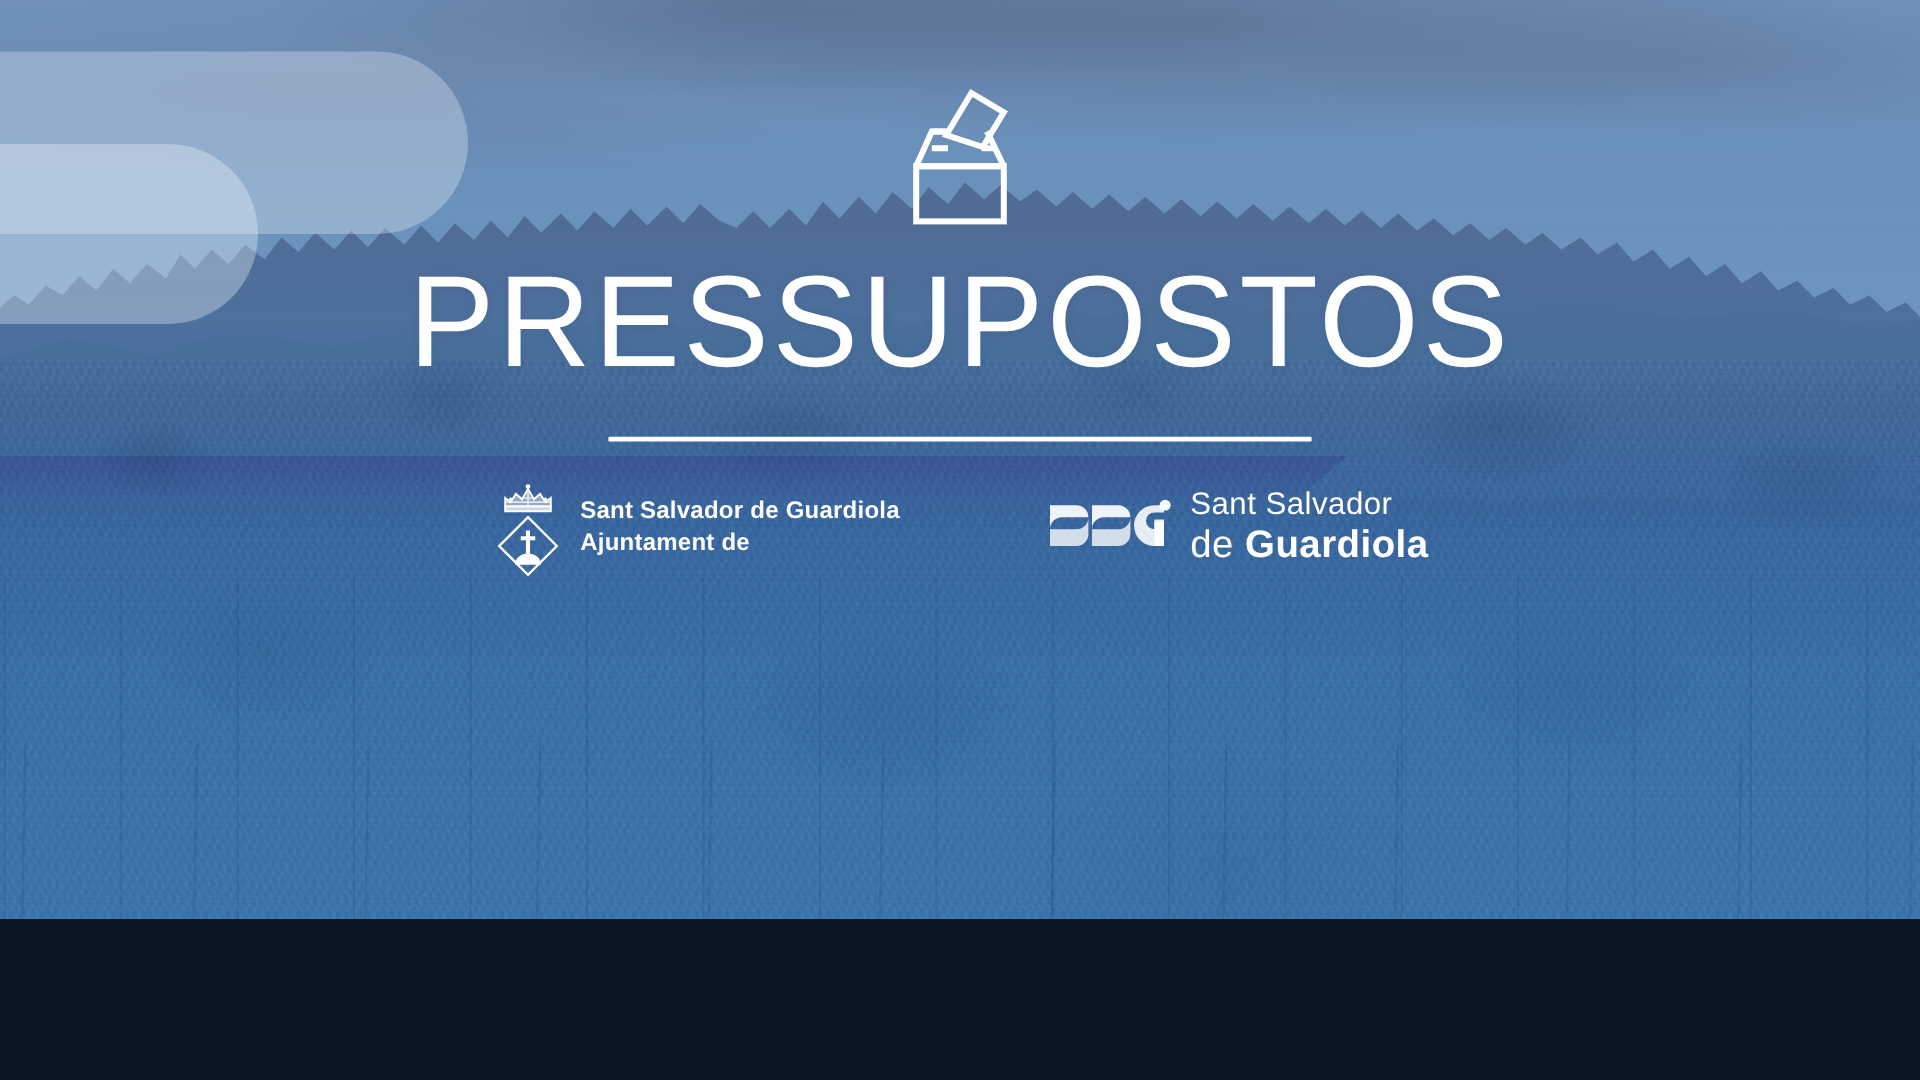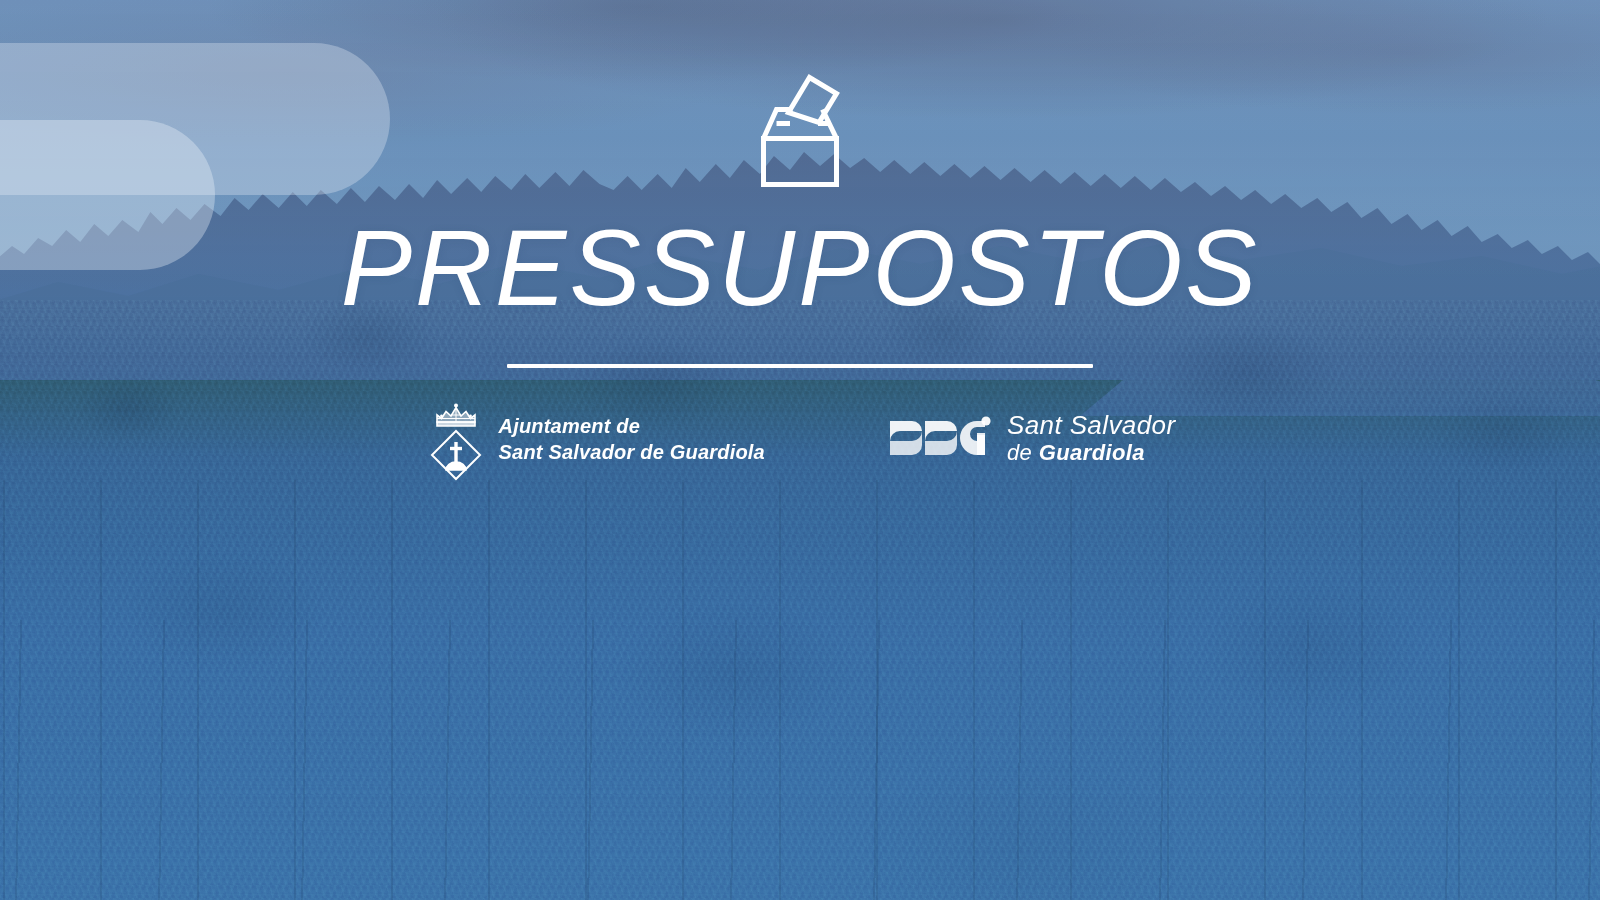--- a/index.html
+++ b/index.html
@@ -8,25 +8,24 @@
     padding: 0;
     background: #0b1622;
   }
   body {
     font-family: "Liberation Sans", sans-serif;
   }
 
   .poster {
     position: relative;
     width: 1600px;
-    height: 900px;
+    height: 766px;
     overflow: hidden;
-    background: #14532d;
+    background: #4c1d95;
     user-select: none;
-    font-style: italic;
   }
 
   
   .bg-photo {
     position: absolute;
     inset: 0;
     overflow: hidden;
   }
 
   
@@ -271,21 +270,21 @@
     color: #ffffff;
     font-family: "Liberation Sans", sans-serif;
     line-height: 1.16;
   }
   .ssg-line1 {
     font-weight: 300;
     font-size: 26px;
     letter-spacing: 0.4px;
   }
   .ssg-line2 {
-    font-size: 22px;
+    font-size: 32px;
     letter-spacing: 0.4px;
   }
   .ssg-de { font-weight: 300; }
   .ssg-guardiola { font-weight: 700; }
 </style>
 </head>
 <body>
 
 <div class="poster">
 
@@ -388,22 +387,22 @@
               <path d="M31,33 L55,57 L31,81 L7,57 Z" stroke-width="2"></path>
 
               <path d="M31,44 L31,68" stroke="#ffffff" stroke-width="3.4" stroke-linecap="butt"></path>
               <path d="M25,50.5 L37,50.5" stroke="#ffffff" stroke-width="3.4" stroke-linecap="butt"></path>
               <path d="M21,72 a10,8 0 0 1 20,0 Z" fill="#ffffff" stroke="#ffffff" stroke-width="1.4"></path>
               <path d="M24.5,68 L37.5,68" stroke="#ffffff" stroke-width="3" stroke-linecap="round"></path>
             </g>
           </svg>
         </div>
         <div class="ajuntament-text">
+          <div>Sant Salvador de Guardiola</div>
           <div>Ajuntament de</div>
-          <div>Sant Salvador de Guardiola</div>
         </div>
       </div>
 
       <div class="logo-ssg">
         <div class="ssg-mark">
           <svg viewBox="0 0 104 46" aria-hidden="true">
 
             <g>
               <path d="M0,6 h22 a10,10 0 0 1 10,10 v0 h-22 a10,10 0 0 0 -10,10 z" fill="#ffffff" opacity="0.92"></path>
               <path d="M32,16 v14 a10,10 0 0 1 -10,10 h-22 v-14 h22 a10,10 0 0 0 10,-10 z" fill="#ffffff" opacity="0.78"></path>

